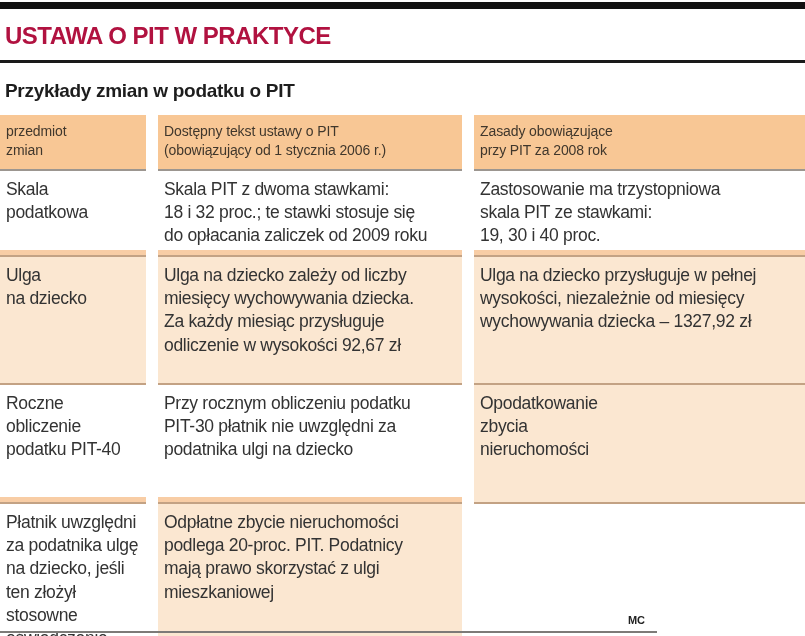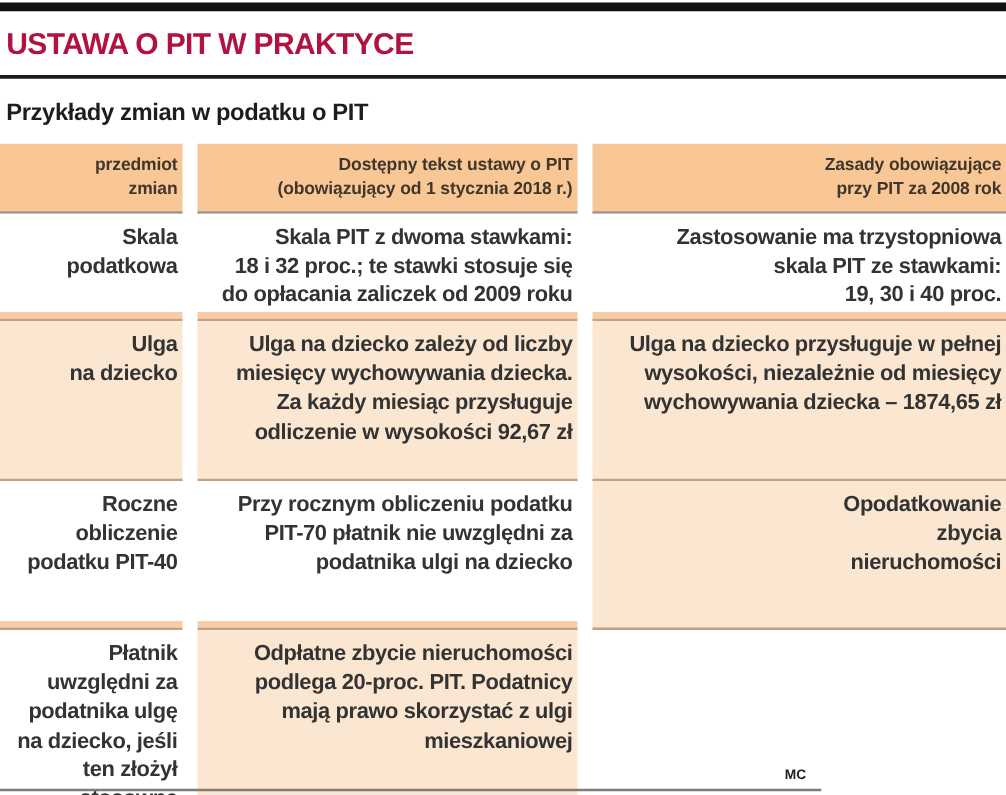--- a/index.html
+++ b/index.html
@@ -42,27 +42,26 @@
     display:grid;
     grid-template-columns:146px 304px 1fr;
     column-gap:12px;
     width:805px;
     background:#fff;
   }
   .cell{
     box-sizing:border-box;
     padding:7px 4px 8px 6px;
     font-size:17.5px;
-    font-weight:700;
+    font-weight:400;
     letter-spacing:-0.3px;
     line-height:1.32;
     color:#333;
     white-space:pre-line;
     border-bottom:2px solid #c3a284;
-    text-align:right;
   }
   .cell.head{
     background:#f8c795;
     font-size:14px;
     line-height:1.35;
     letter-spacing:-0.1px;
     color:#40372c;
     border-bottom:2px solid #9c9690;
     min-height:56px;
   }
@@ -107,48 +106,48 @@
 
   <div class="title-rule"></div>
 
   <div class="subtitle">Przykłady zmian w podatku o PIT</div>
 
   <div class="grid">
 
     <div class="cell head">przedmiot
 zmian</div>
     <div class="cell head">Dostępny tekst ustawy o PIT
-(obowiązujący od 1 stycznia 2018 r.)</div>
+(obowiązujący od 1 stycznia 2006 r.)</div>
     <div class="cell head">Zasady obowiązujące
 przy PIT za 2008 rok</div>
 
     <div class="cell white r1">Skala
 podatkowa</div>
     <div class="cell white r1">Skala PIT z dwoma stawkami:
 18 i 32 proc.; te stawki stosuje się
 do opłacania zaliczek od 2009 roku</div>
     <div class="cell white r1">Zastosowanie ma trzystopniowa
 skala PIT ze stawkami:
 19, 30 i 40 proc.</div>
 
     <div class="cell cream r2">Ulga
 na dziecko</div>
     <div class="cell cream r2">Ulga na dziecko zależy od liczby
 miesięcy wychowywania dziecka.
 Za każdy miesiąc przysługuje
 odliczenie w wysokości 92,67 zł</div>
     <div class="cell cream r2">Ulga na dziecko przysługuje w pełnej
 wysokości, niezależnie od miesięcy
-wychowywania dziecka – 1874,65 zł</div>
+wychowywania dziecka – 1327,92 zł</div>
 
     <div class="cell white r3">Roczne
 obliczenie
 podatku PIT-40</div>
     <div class="cell white r3">Przy rocznym obliczeniu podatku
-PIT-70 płatnik nie uwzględni za
+PIT-30 płatnik nie uwzględni za
 podatnika ulgi na dziecko</div>
     <div class="cell cream r4">Opodatkowanie
 zbycia
 nieruchomości</div>
 
     <div class="cell white r3">Płatnik uwzględni za podatnika ulgę
 na dziecko, jeśli ten złożył stosowne
 oświadczenie</div>
     <div class="cell cream r4">Odpłatne zbycie nieruchomości
 podlega 20-proc. PIT. Podatnicy

